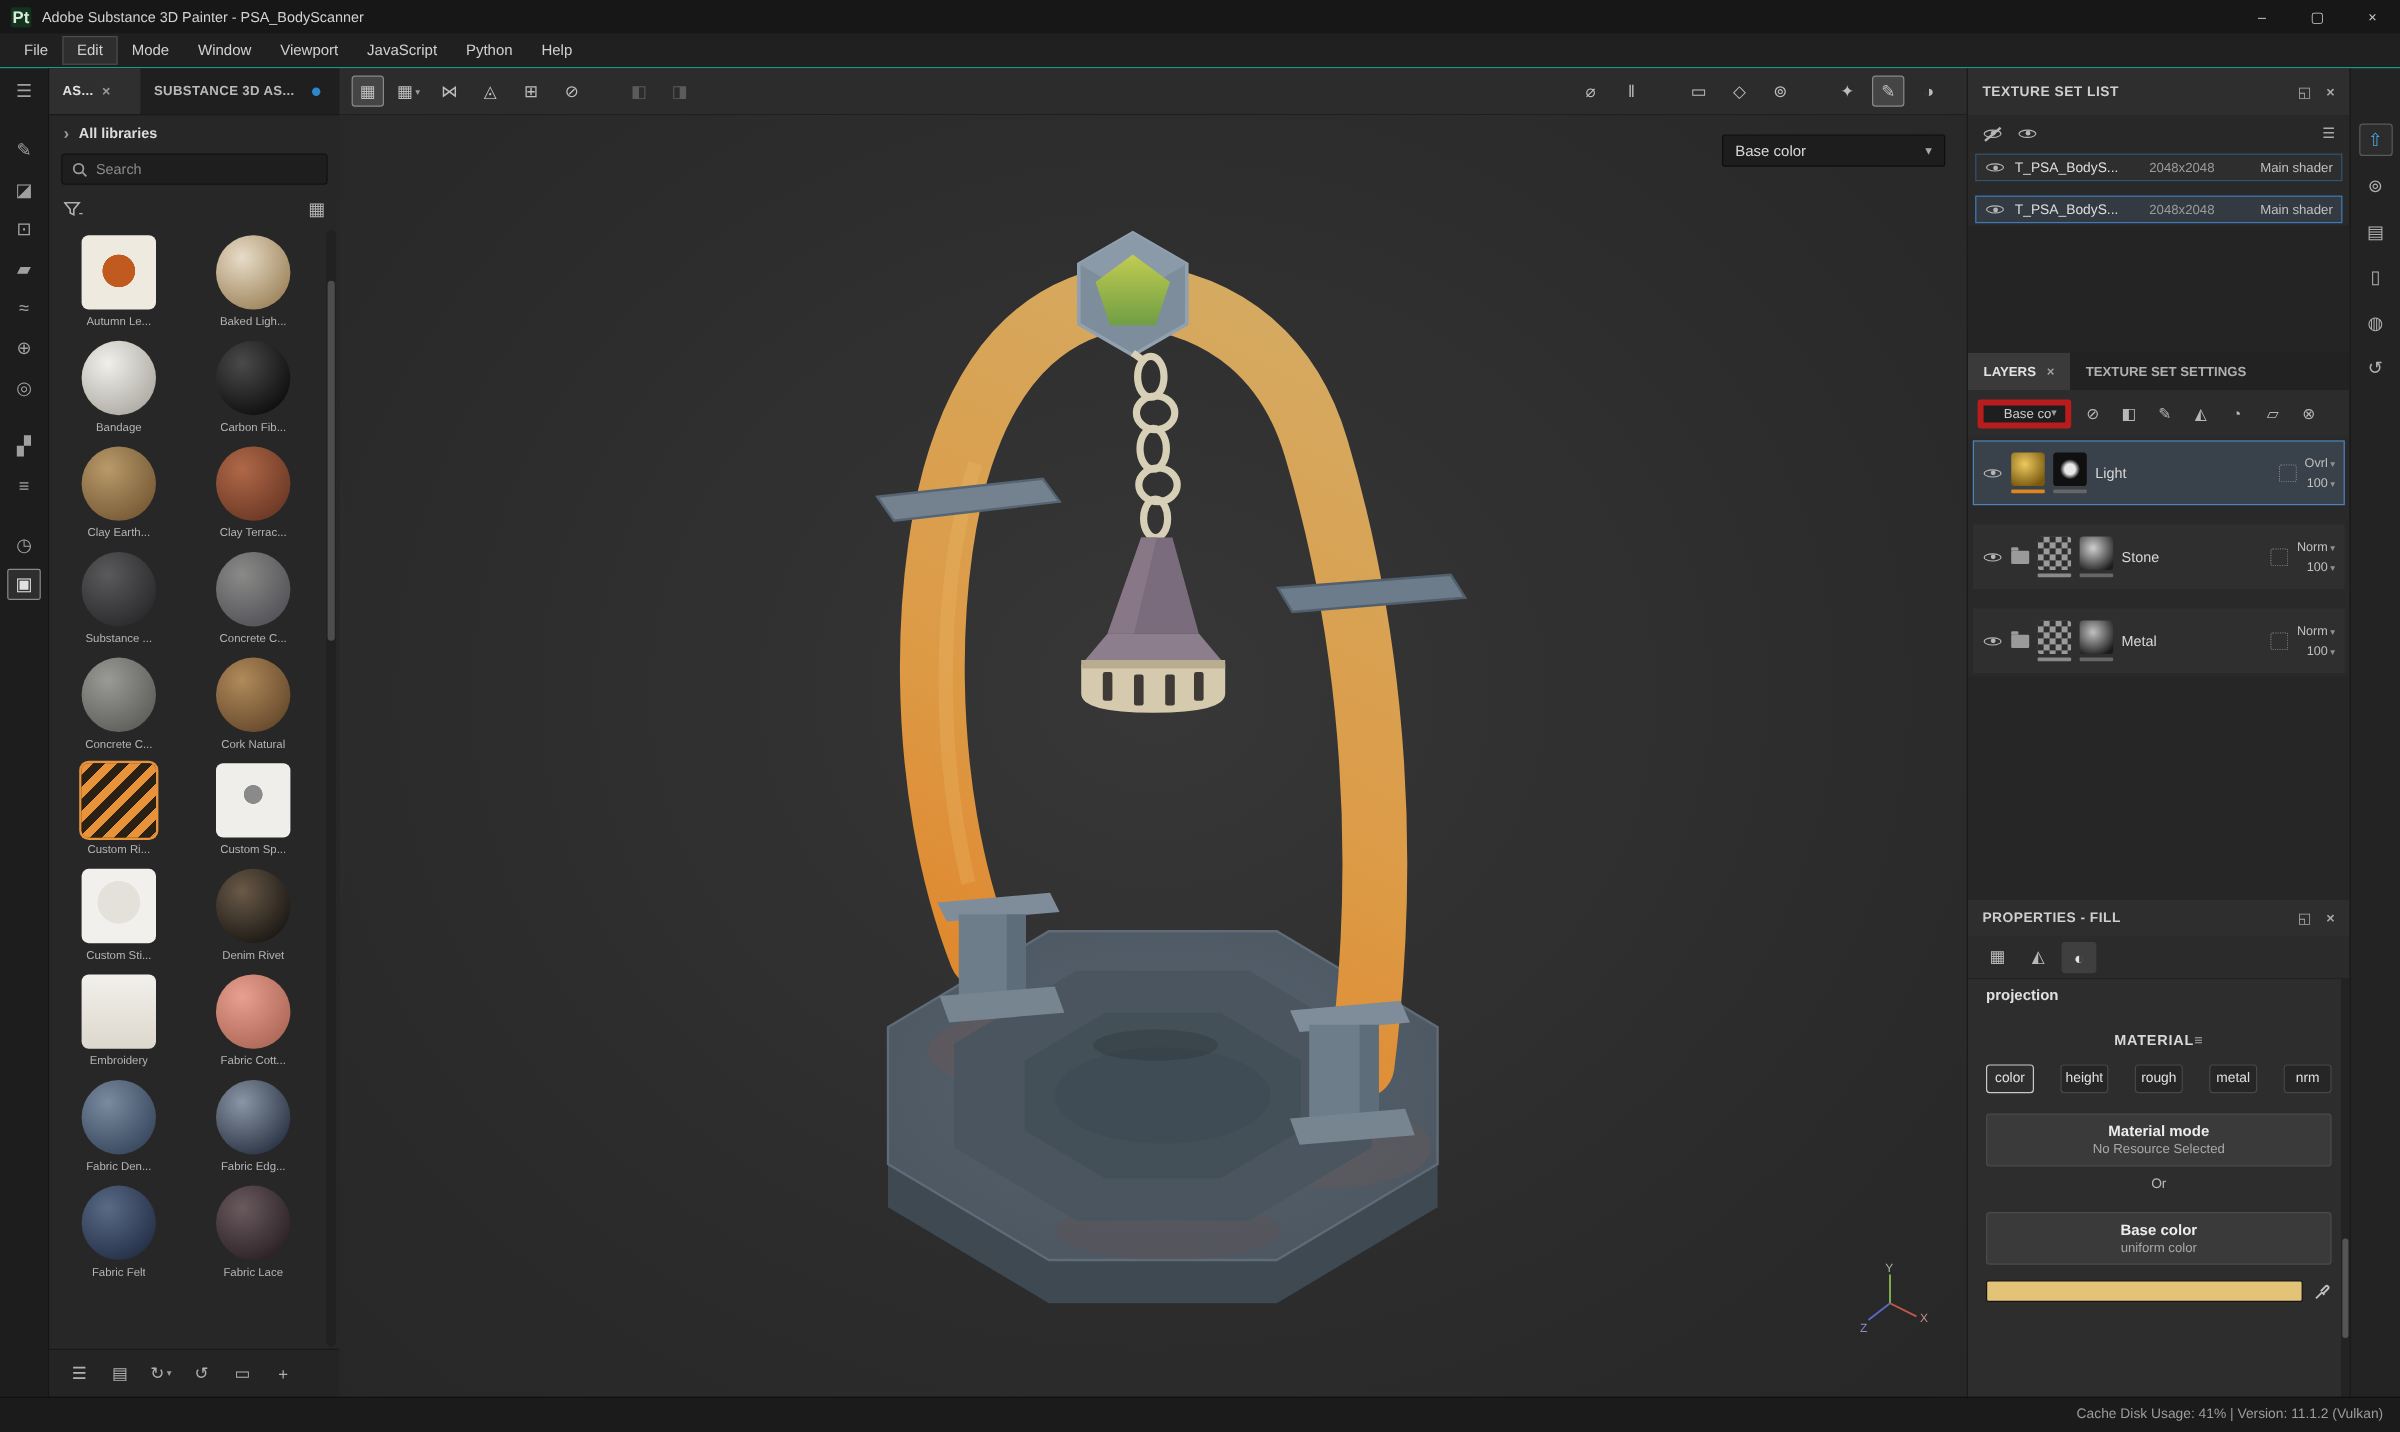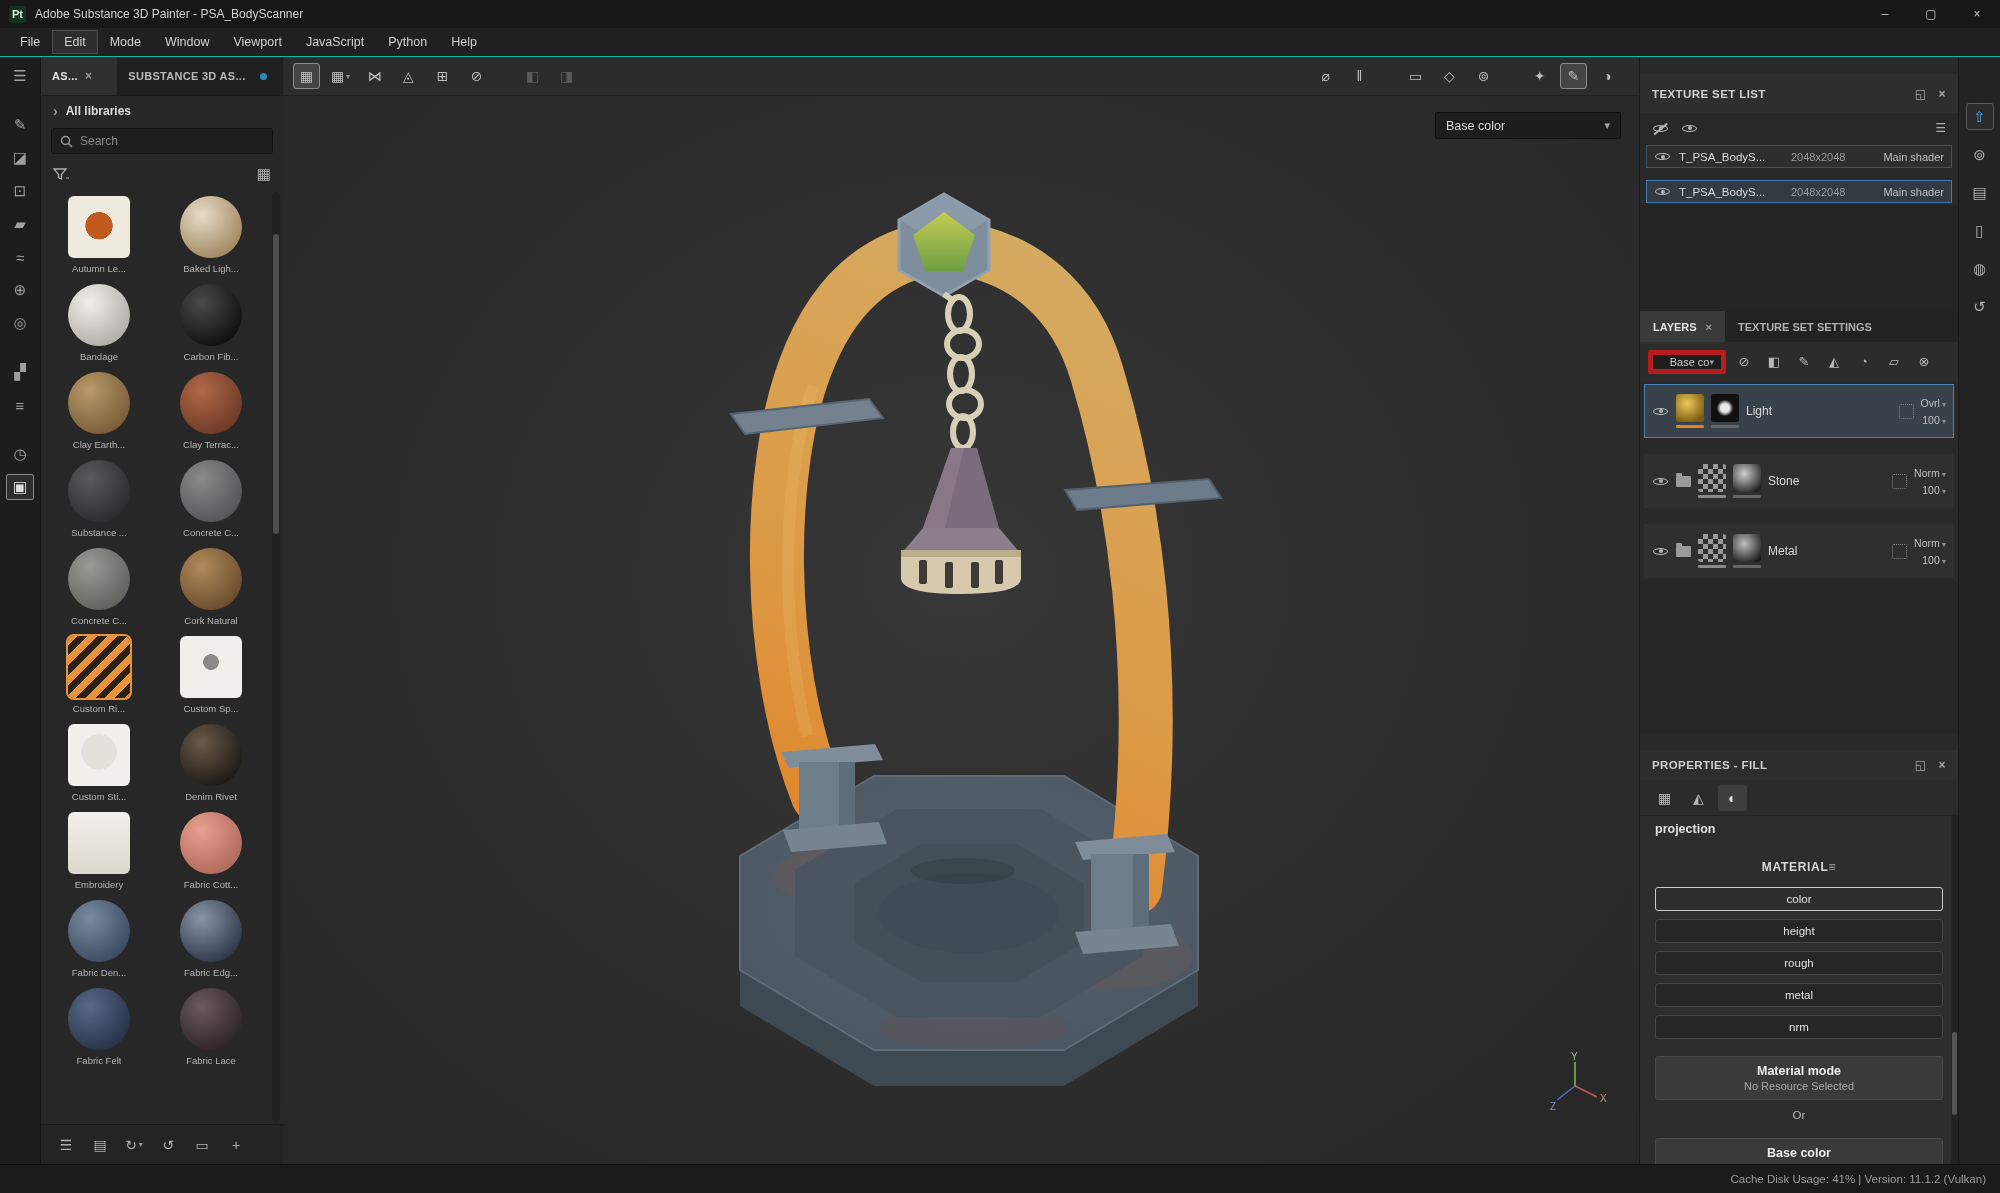--- a/index.html
+++ b/index.html
@@ -3,21 +3,21 @@
 <meta charset="utf-8">
 <style>
   * { margin:0; padding:0; box-sizing:border-box; }
   body { background:#111; }
   .app { position:relative; width:2000px; height:1193px; background:#242424; overflow:hidden;
          font-family:"Liberation Sans","DejaVu Sans",sans-serif; color:#ccc; font-size:12px; }
 
   
   .titlebar { position:absolute; left:0; top:0; right:0; height:28px; background:#171717;
               display:flex; align-items:center; padding-left:9px; gap:9px; }
-  .app-icon { width:17px; height:17px; background:#14331f; color:#d6ecdb; font-size:11px; font-weight:bold;
+  .app-icon { width:17px; height:17px; background:#14331f; color:#d6ecdb; font-size:14px; font-weight:bold;
               display:flex; align-items:center; justify-content:center; border-radius:2px; }
   .titlebar .title { font-size:12px; color:#d2d2d2; }
   .win-controls { margin-left:auto; display:flex; height:100%; }
   .win-btn { width:46px; height:100%; display:flex; align-items:center; justify-content:center;
              color:#c8c8c8; font-size:12px; }
 
   
   .menubar { position:absolute; left:0; top:28px; right:0; height:29px; background:#202020;
              display:flex; align-items:center; padding-left:8px; border-bottom:1px solid #14b8a6; }
   .menu-item { padding:4px 11px; font-size:12.5px; color:#d0d0d0; border:1px solid transparent; }
@@ -88,21 +88,21 @@
   .channel-dd { position:absolute; top:16px; right:18px; width:186px; height:27px; background:#1d1d1d;
                 border:1px solid #0e0e0e; border-radius:2px; display:flex; align-items:center;
                 justify-content:space-between; padding:0 10px; font-size:12.5px; color:#d8d8d8; }
   .channel-dd::after { content:"▾"; color:#a8a8a8; font-size:11px; }
   .gizmo { position:absolute; right:26px; bottom:48px; }
 
   
   .right-col { position:absolute; left:1639px; top:57px; width:319px; bottom:29px; background:#292929;
                border-left:1px solid #1a1a1a; display:flex; flex-direction:column; }
   .sec-header { height:39px; background:#2e2e2e; display:flex; align-items:center; padding:0 12px;
-                font-size:11.5px; font-weight:bold; letter-spacing:.4px; color:#cfcfcf; flex:none;margin-top:17px; }
+                font-size:11.5px; font-weight:bold; letter-spacing:.4px; color:#cfcfcf; flex:none; }
   .sec-header .hdr-icons { margin-left:auto; display:flex; gap:12px; }
   .hdr-icon { color:#a8a8a8; font-size:12px; }
   .tsl-toolbar { height:30px; display:flex; align-items:center; gap:12px; padding:0 12px; background:#282828; flex:none; }
   .tsl-toolbar .spacer { flex:1; }
   .tsl-rows { height:62px; padding:2px 6px; display:flex; flex-direction:column; gap:12px; flex:none; }
   .tsl-row { height:27px; display:flex; align-items:center; gap:8px; padding:0 7px; background:#2e2e2e;
              border:1px solid transparent; font-size:11.5px; }
   .tsl-row.outlined { border-color:#33536f; }
   .tsl-row.selected { border-color:#3d7ab8; background:#333a42; }
   .tsl-name { width:104px; color:#dddddd; white-space:nowrap; overflow:hidden; }
@@ -140,21 +140,21 @@
 
   .props-tabs { height:36px; display:flex; align-items:center; gap:5px; padding:0 10px; background:#2b2b2b;
                 border-bottom:1px solid #222; flex:none; }
   .ptab { width:29px; height:26px; display:flex; align-items:center; justify-content:center; color:#b8b8b8;
           font-size:14px; border-radius:3px; }
   .ptab.selected { background:#3f3f3f; color:#e4e4e4; }
   .props-body { position:relative; padding:6px 15px 0 15px; background:#2d2d2d; flex:none; height:348px; }
   .cut-label { font-size:12.5px; font-weight:bold; color:#e0e0e0; }
   .material-row { margin-top:24px; display:flex; align-items:center; justify-content:center;
                   font-size:12px; font-weight:bold; letter-spacing:.7px; color:#d8d8d8; }
-  .chips { margin-top:13px; display:grid; grid-template-columns:repeat(1,1fr); gap:8px 22px; }
+  .chips { margin-top:13px; display:grid; grid-template-columns:repeat(5,1fr); gap:8px 22px; }
   .chip { height:24px; background:#262626; border:1px solid #474747; border-radius:3px; display:flex;
           align-items:center; justify-content:center; font-size:11.5px; color:#e0e0e0; }
   .chip.selected { border-color:#c9c9c9; background:#2e2e2e; }
   .big-btn { margin-top:17px; height:44px; background:#3a3a3a; border:1px solid #4a4a4a; border-radius:3px;
              display:flex; flex-direction:column; align-items:center; justify-content:center; gap:2px; }
   .big-btn .bb-title { font-size:12.5px; font-weight:bold; color:#ececec; }
   .big-btn .bb-sub { font-size:11px; color:#a8a8a8; }
   .or-label { text-align:center; margin:9px 0 0 0; font-size:11.5px; color:#b8b8b8; }
   .swatch-row { margin-top:13px; display:flex; align-items:center; gap:9px; }
   .swatch { flex:1; height:18px; border:1px solid #141414; border-radius:2px; }

